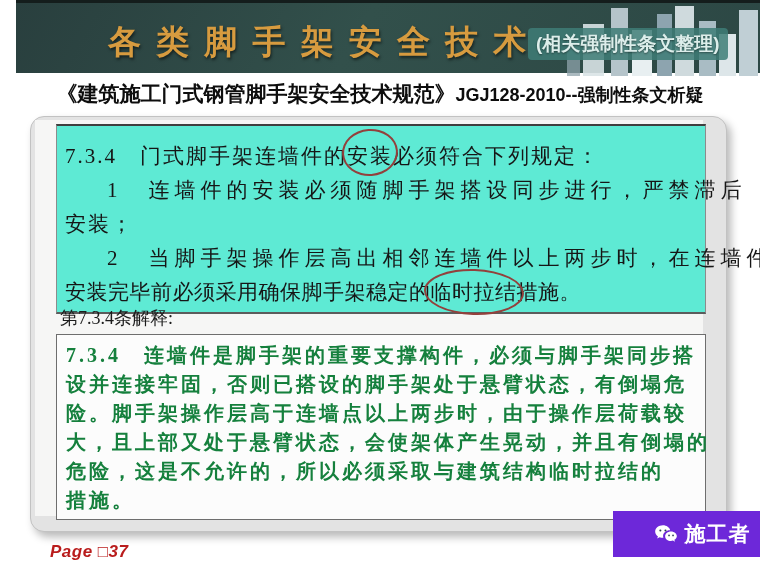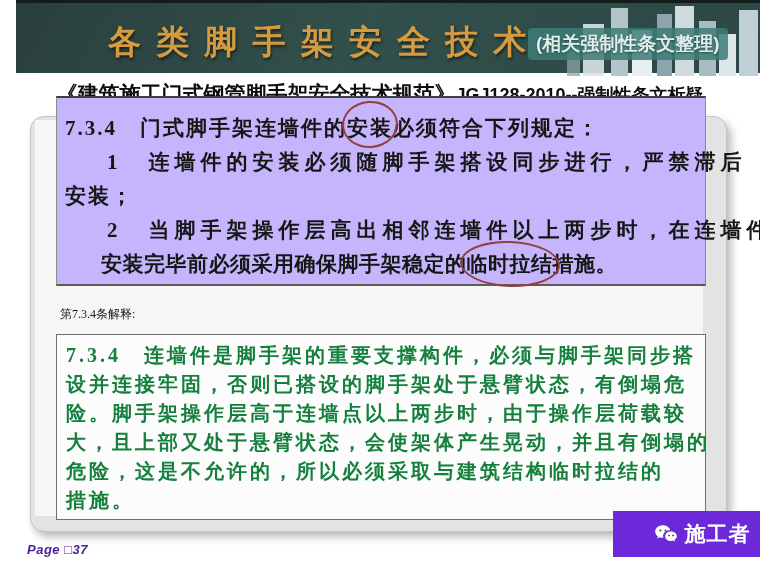--- a/index.html
+++ b/index.html
@@ -37,48 +37,48 @@
                    font-size:21px;font-weight:bold;}
   .doc-title .code{font-size:18px;font-weight:bold;}
 
   
   .card{position:absolute;left:30px;top:116px;width:697px;height:416px;
         background:#e3e3e3;border:1px solid #c2c2c2;border-radius:14px;
         box-shadow:4px 5px 8px rgba(0,0,0,.28);box-sizing:border-box;}
   .scan{position:absolute;left:35px;top:120px;width:668px;height:396px;background:#f6f6f5;}
 
   
-  .box1{position:absolute;left:56px;top:96px;width:650px;height:190px;background:#c4b5fd;
+  .box1{position:absolute;left:56px;top:124px;width:650px;height:190px;background:#5eead4;
         border:1px solid #8c8c8c;border-top:2px solid #3f3f3f;border-bottom:2px solid #5c5c5c;
         box-sizing:border-box;padding:13px 8px 0 8px;z-index:3;
-        font-family:"Liberation Serif","DejaVu Serif",serif;font-weight:bold;
+        font-family:"Liberation Serif","DejaVu Serif",serif;font-weight:normal;
         font-size:21px;color:#161616;}
   .box1 .line{line-height:34px;white-space:nowrap;letter-spacing:2px;}
   .box1 .line.ind{padding-left:42px;letter-spacing:5px;}
-  .box1 .line.tight{letter-spacing:0.5px;margin-left:36px;}
+  .box1 .line.tight{letter-spacing:0.5px;}
 
   
   .circ{position:relative;display:inline-block;}
   .circ i{position:absolute;left:-5px;right:-5px;top:-10px;bottom:-3px;
           border:2px solid #93403c;border-radius:50%;transform:rotate(-4deg);}
   .circ.c2 i{left:-7px;right:-7px;top:-6px;bottom:-6px;transform:rotate(2deg);}
 
   
   .expl-label{position:absolute;left:60px;top:306px;z-index:3;
               font-family:"Liberation Serif","DejaVu Serif",serif;
-              font-size:12px;color:#1c1c1c;}
+              font-size:18px;color:#1c1c1c;}
   .box2{position:absolute;left:56px;top:334px;width:650px;height:186px;background:#fcfcfc;
         border:1px solid #6e6e6e;box-sizing:border-box;padding:6px 9px 0 9px;z-index:3;
         font-family:"Liberation Serif","DejaVu Serif",serif;font-weight:bold;
         font-size:20px;color:#15803d;}
   .box2 .line{line-height:29px;letter-spacing:3px;white-space:nowrap;}
 
   
-  .page-label{position:absolute;left:27px;top:542px;font-size:13px;font-weight:bold;
-              font-style:italic;color:#4c1d95;letter-spacing:.5px;}
+  .page-label{position:absolute;left:50px;top:542px;font-size:17px;font-weight:bold;
+              font-style:italic;color:#b91c1c;letter-spacing:.5px;}
   .brand{position:absolute;right:0;top:511px;width:117px;height:46px;background:#6d28d9;
          display:flex;align-items:center;justify-content:center;gap:6px;z-index:4;padding-left:30px;}
   .brand .name{color:#ffffff;font-size:21px;font-weight:bold;letter-spacing:1px;}
   .brand svg{display:block;}
 </style>
 </head>
 <body>
 
 <div id="slide">
 

